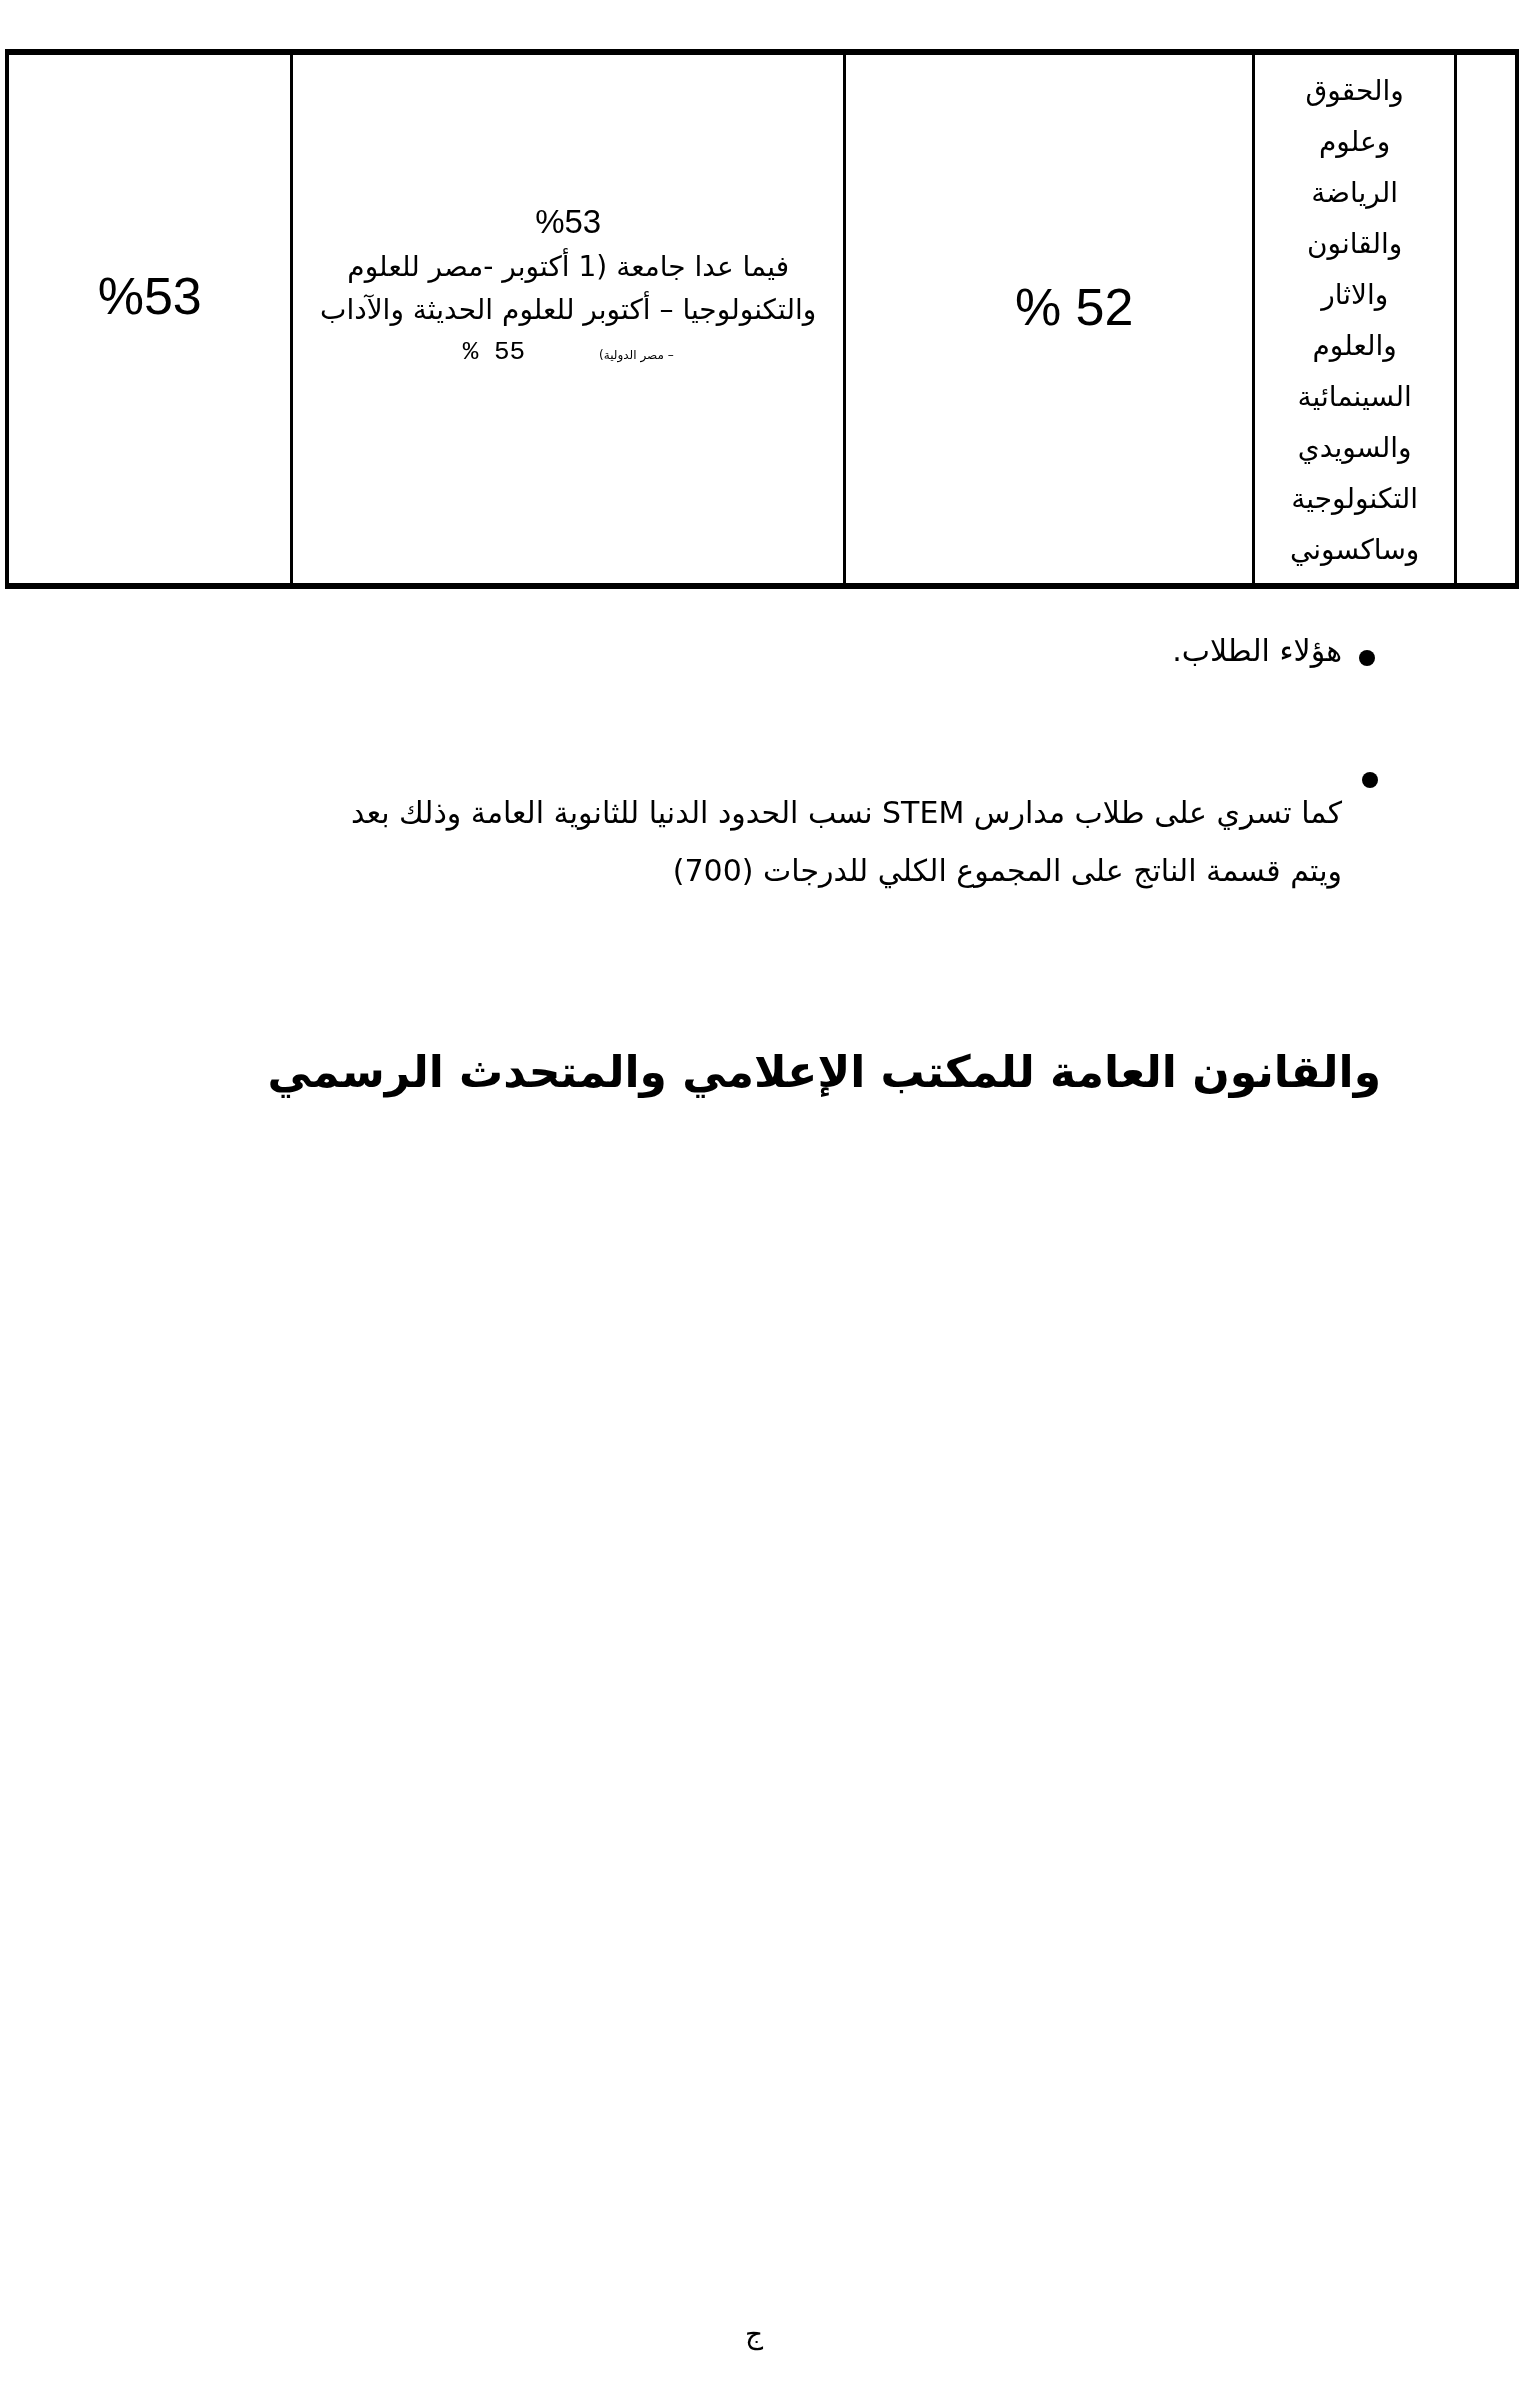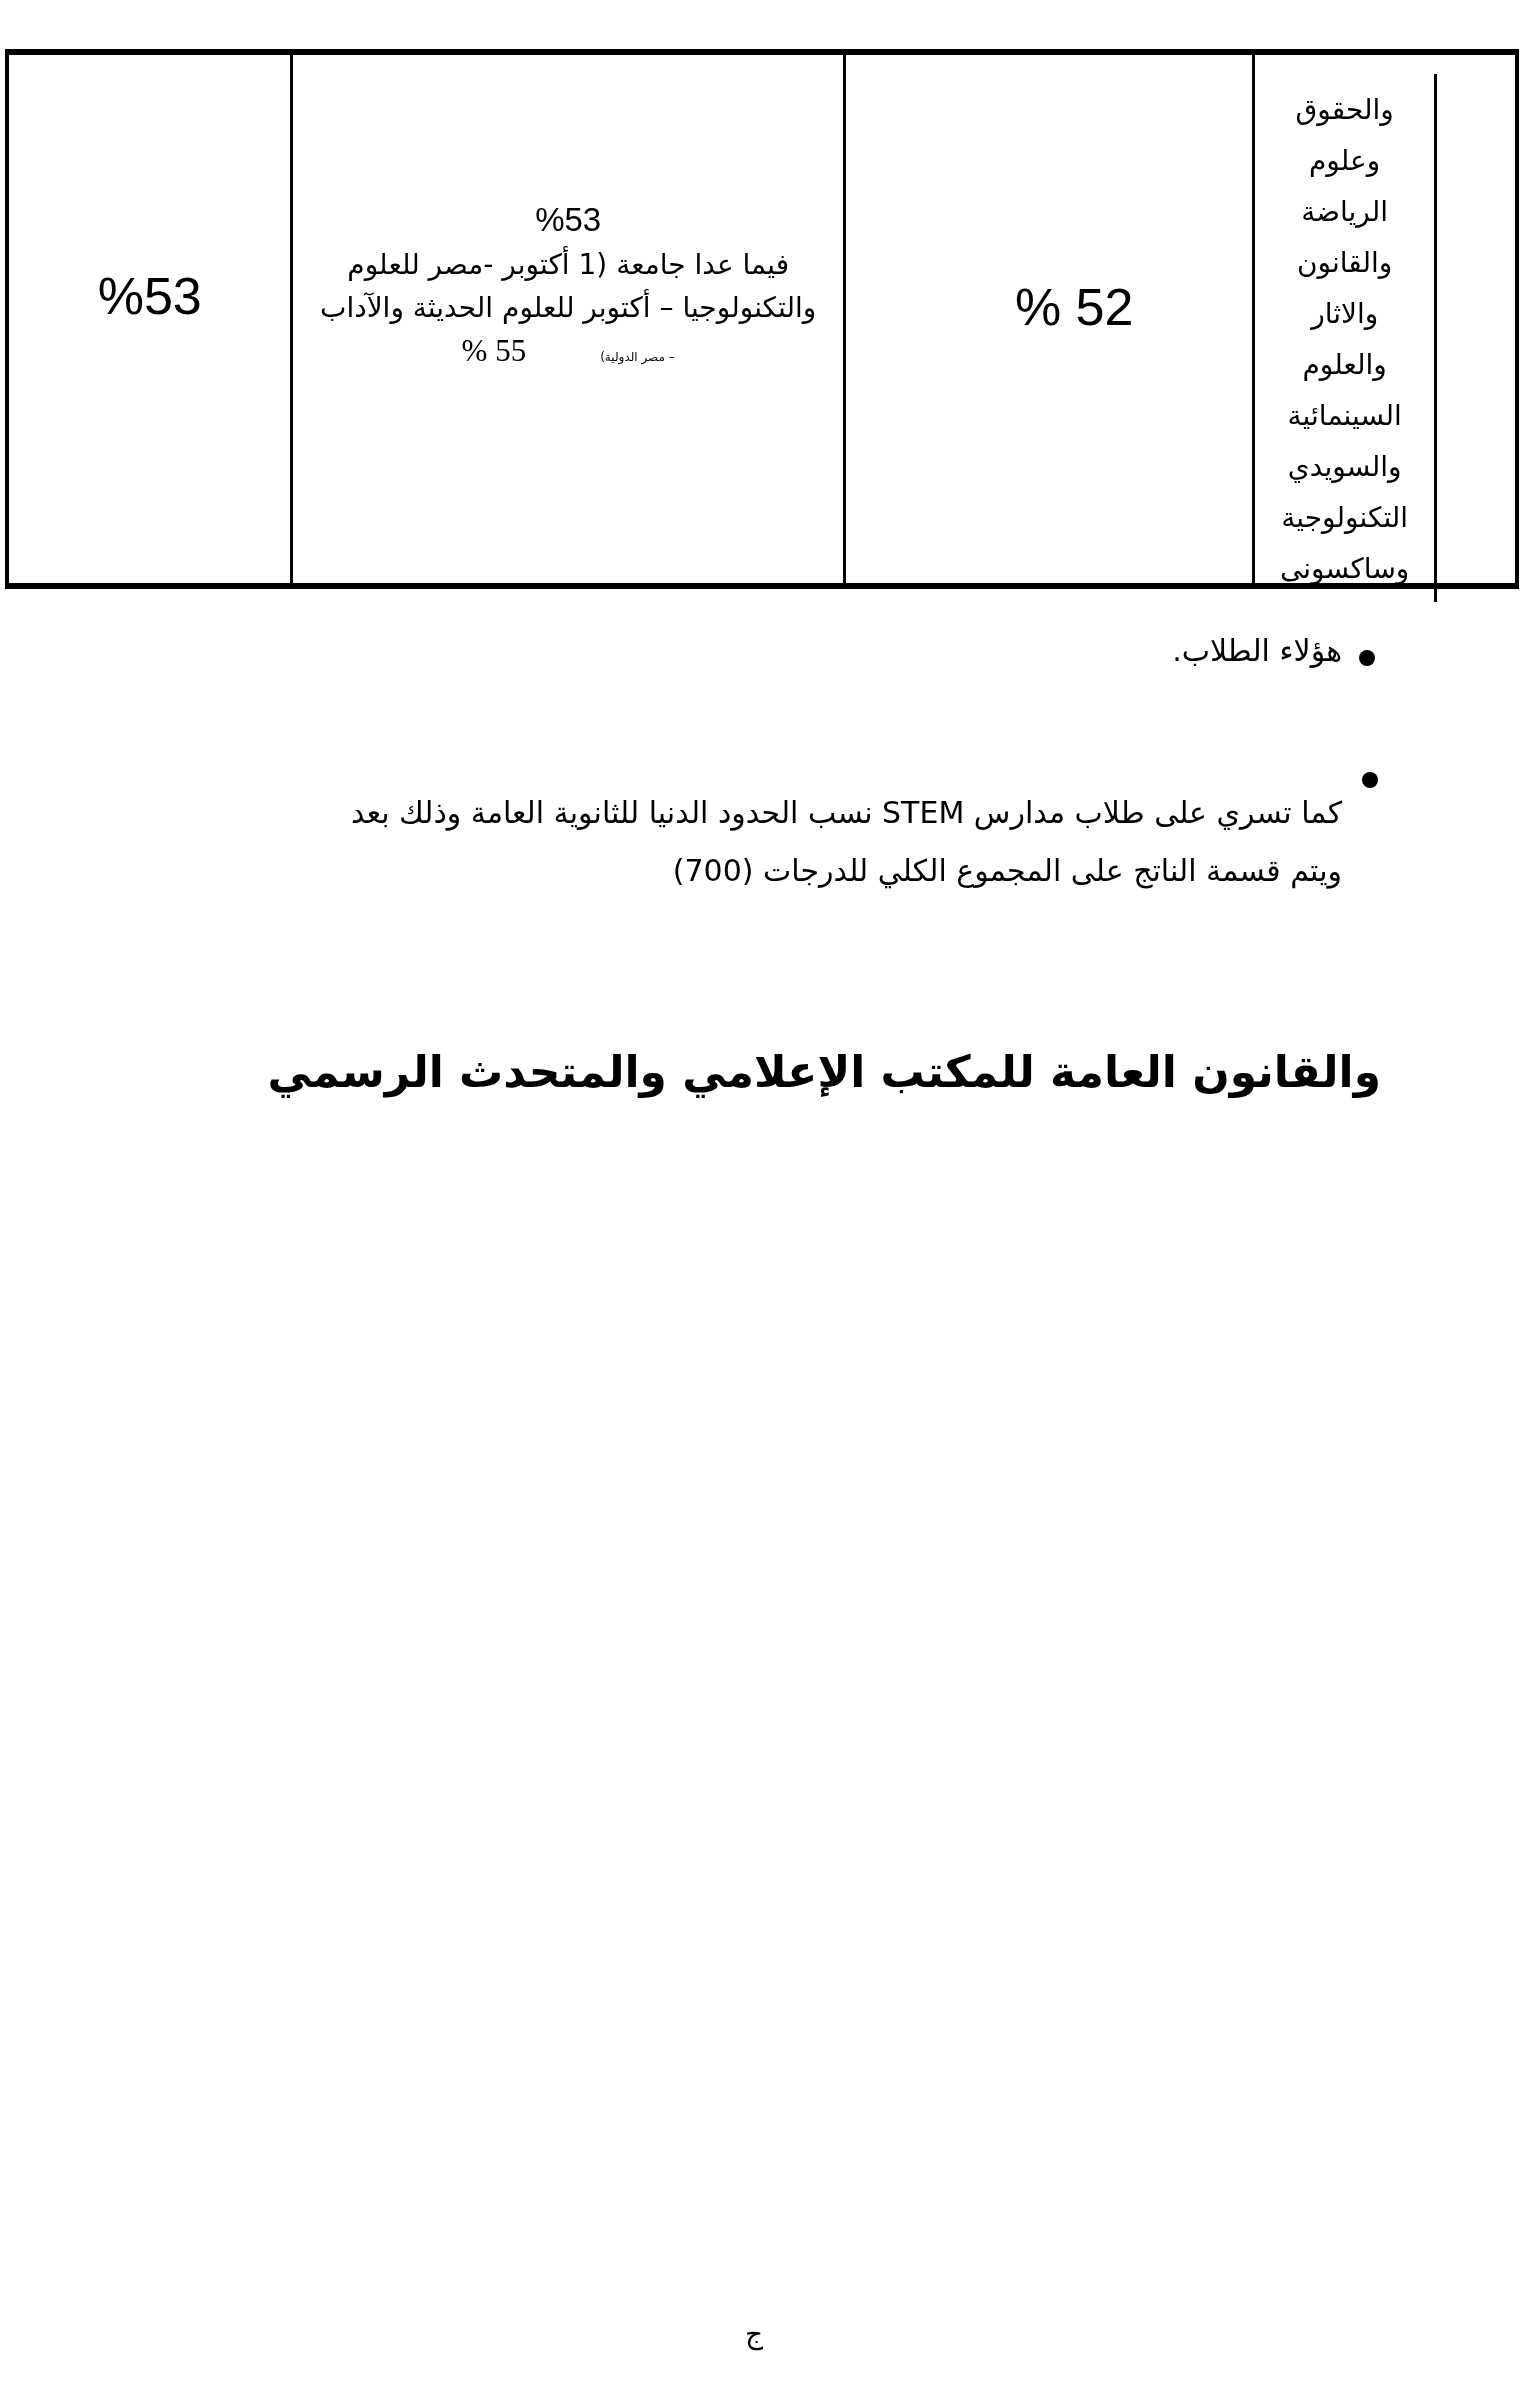--- a/index.html
+++ b/index.html
@@ -12,41 +12,41 @@
   .doc-table {
     position:absolute; left:5.2px; top:49px; width:1514px; height:540px;
     border:4.4px solid #000; border-top-width:6.7px; border-bottom-width:6.7px;
     box-sizing:border-box; display:flex; flex-direction:row;
   }
   .col { box-sizing:border-box; height:100%; }
   .col-divider { border-right:3px solid #000; }
   .col-pct53 { width:284px; display:flex; align-items:center; justify-content:center; padding-bottom:46px; }
   .col-note  { width:553px; display:flex; flex-direction:column; align-items:center; justify-content:center; padding-bottom:62px; }
   .col-pct52 { width:409px; display:flex; align-items:center; justify-content:center; padding-bottom:24px; padding-left:50px; }
-  .col-subjects { width:182px; padding-top:10.4px; text-align:center;margin-top:19px; }
+  .col-subjects { width:202px; padding-top:10.4px; text-align:center; }
   .col-empty { flex:1 1 auto; }
   .big-pct {
     font-family:"Liberation Sans","DejaVu Sans",sans-serif;
     font-size:52px; direction:ltr; unicode-bidi:embed; white-space:nowrap;
   }
   .note-line {
     direction:rtl; text-align:center; font-size:28px; line-height:43px;
     white-space:nowrap;
   }
   .note-line-pct {
     font-family:"Liberation Sans","DejaVu Sans",sans-serif;
     font-size:33px; line-height:43px; direction:ltr; unicode-bidi:embed;
   }
   .note-line-mixed {
     direction:rtl; display:flex; flex-direction:row; align-items:baseline;
     column-gap:74px; line-height:43px; white-space:nowrap;
   }
   .note-num {
-    font-family:Liberation Serif, serif;
-    font-size:31px; direction:ltr; unicode-bidi:embed;
+    font-family:Liberation Mono, monospace;
+    font-size:26px; direction:ltr; unicode-bidi:embed;
   }
   .subject-line {
     direction:rtl; font-size:28px; line-height:51px; white-space:nowrap;
   }
   
   .bullet-block {
     position:absolute; right:181px; direction:rtl; text-align:right;
     font-size:30px; line-height:58px; white-space:nowrap;
   }
   .bullet-block-1 { top:622px; }

